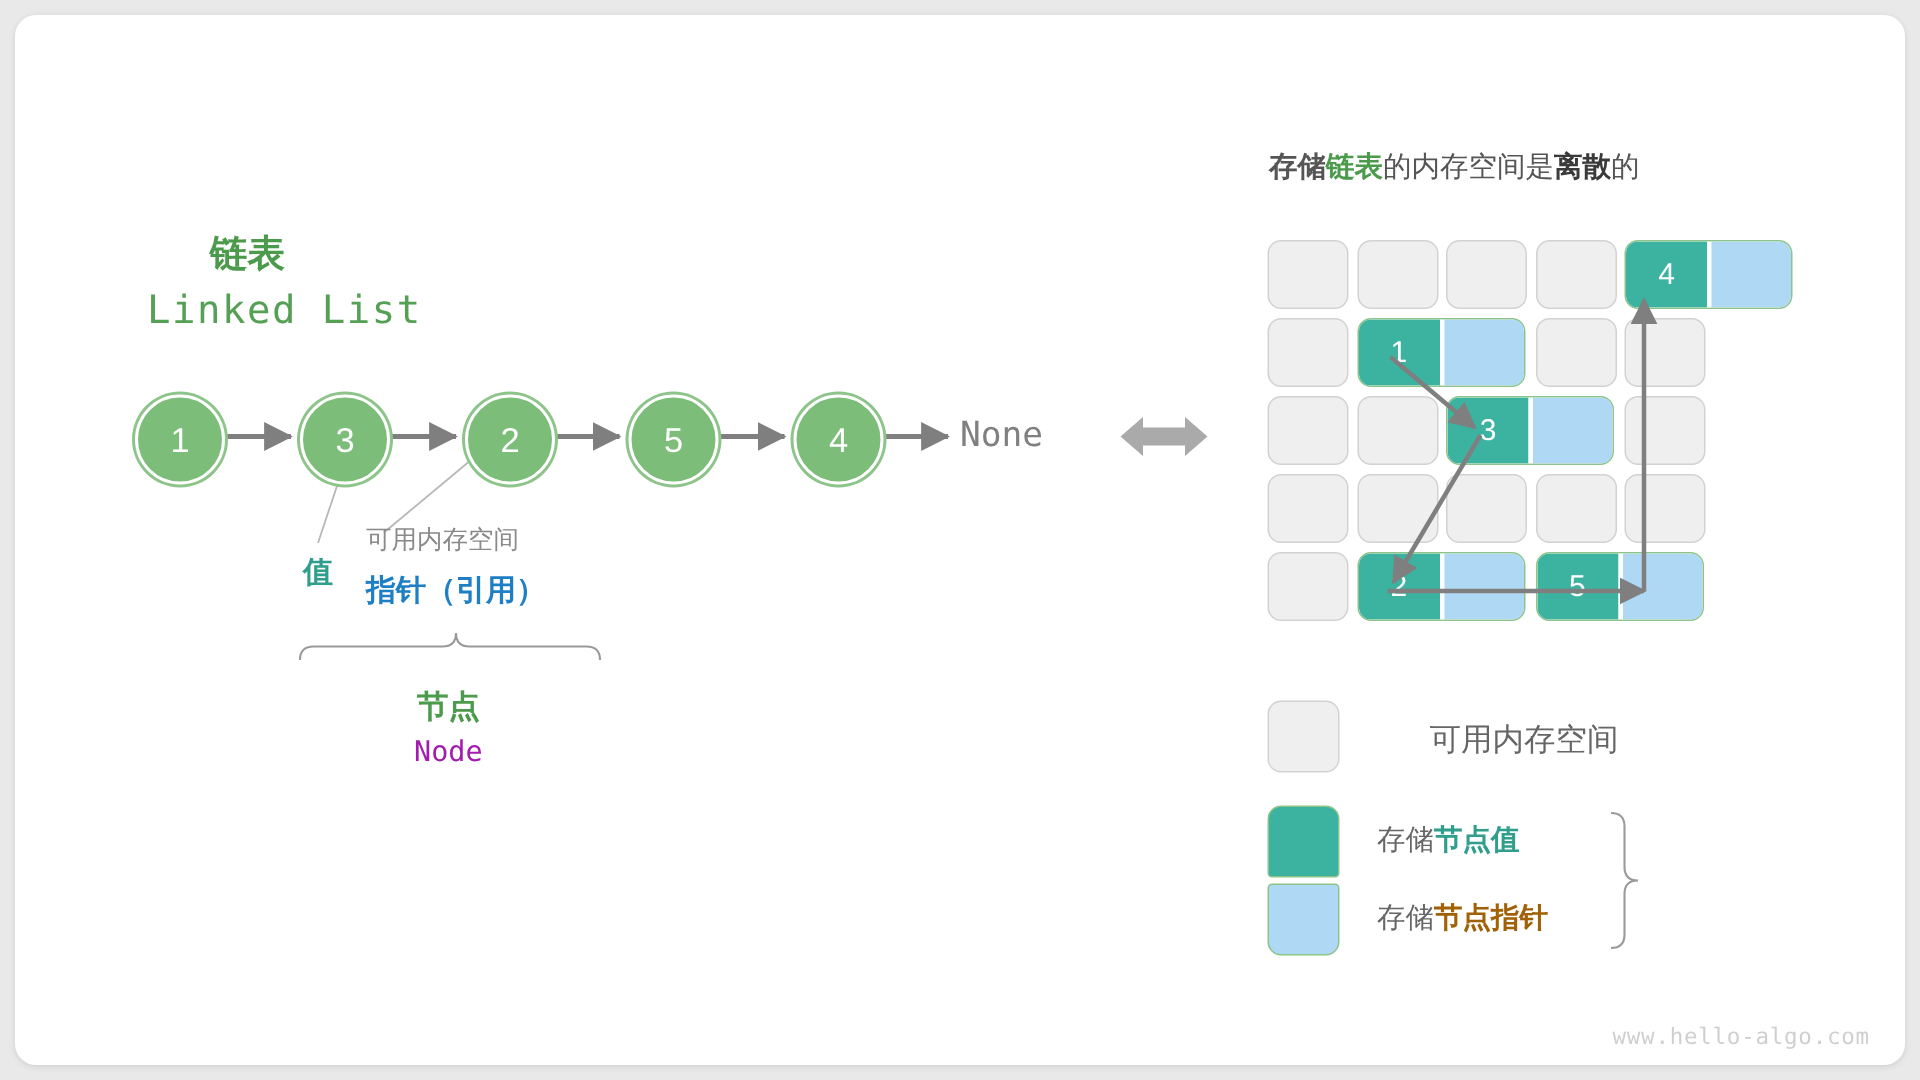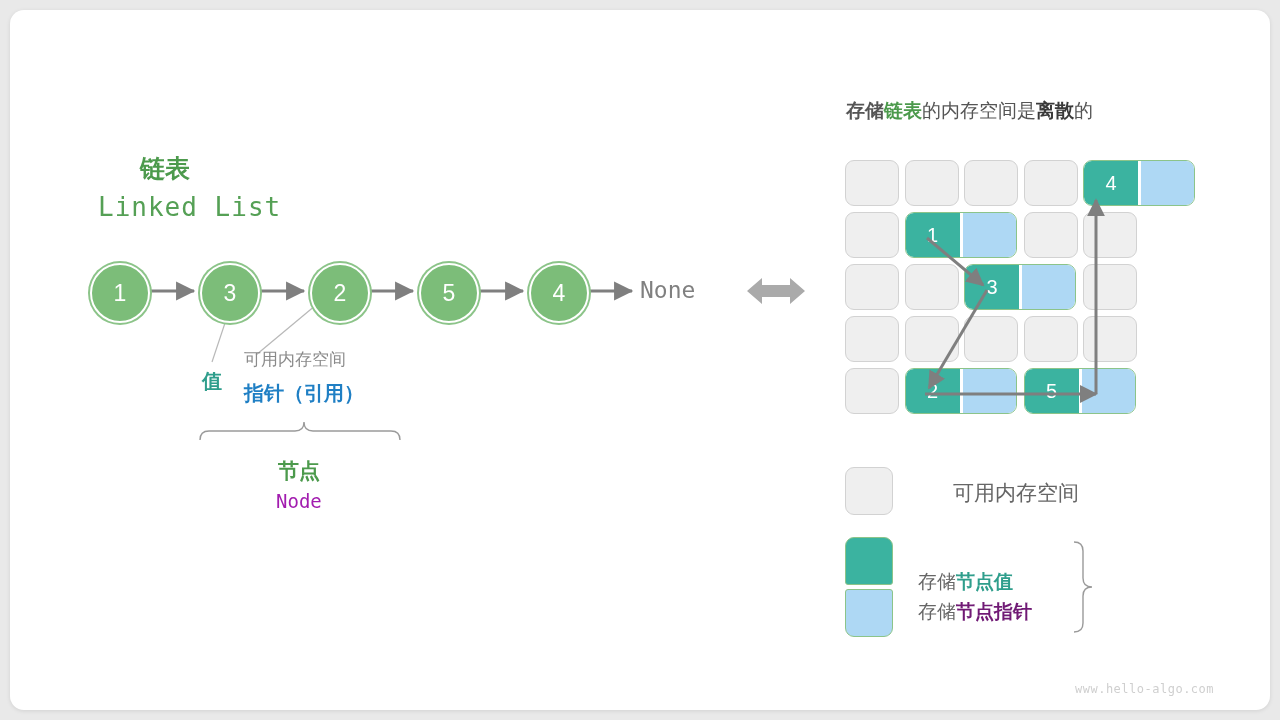--- a/index.html
+++ b/index.html
@@ -45,28 +45,28 @@
 
   
   .lg-free{left:835px;top:457px;width:48px;height:48px;border-radius:9px;
         background:#efefef;border:1.5px solid #d2d2d2;box-sizing:border-box;}
   #lg-free-text{left:943px;top:469px;font-size:21px;color:#666;}
   .lg-stack{left:835px;top:527px;width:48px;height:100px;}
   .lg-stack .a{position:absolute;left:0;top:0;width:48px;height:48px;border-radius:9px 9px 3px 3px;
         background:#3bb3a0;border:1.5px solid #8cc489;box-sizing:border-box;}
   .lg-stack .b{position:absolute;left:0;top:52px;width:48px;height:48px;border-radius:3px 3px 9px 9px;
         background:#aed8f4;border:1.5px solid #8cc489;box-sizing:border-box;}
-  #lg-val-text{left:908px;top:537px;font-size:19px;color:#666;margin-top:22px;}
+  #lg-val-text{left:908px;top:537px;font-size:19px;color:#666;}
   #lg-val-text b{color:#2f9e8c;}
   #lg-ptr-text{left:908px;top:589px;font-size:19px;color:#666;}
-  #lg-ptr-text b{color:#701a75;}
+  #lg-ptr-text b{color:#a16207;}
   #lg-brace-text{left:1092px;top:548px;font-size:19px;color:#777;line-height:28px;width:160px;}
   #lg-brace-text b{color:#4c9a4c;}
 
-  #watermark{left:1065px;top:672px;font-size:12px;color:#cfcfcf;letter-spacing:.5px;}
+  #watermark{left:1065px;top:672px;font-size:15px;color:#cfcfcf;letter-spacing:.5px;}
 </style>
 </head>
 <body>
 
 <div id="card">
 
   <div class="abs" id="ll-title-cn">链表</div>
   <div class="abs mono" id="ll-title-en">Linked List</div>
 
   <svg class="abs" style="left:0;top:0;width:760px;height:620px;">

